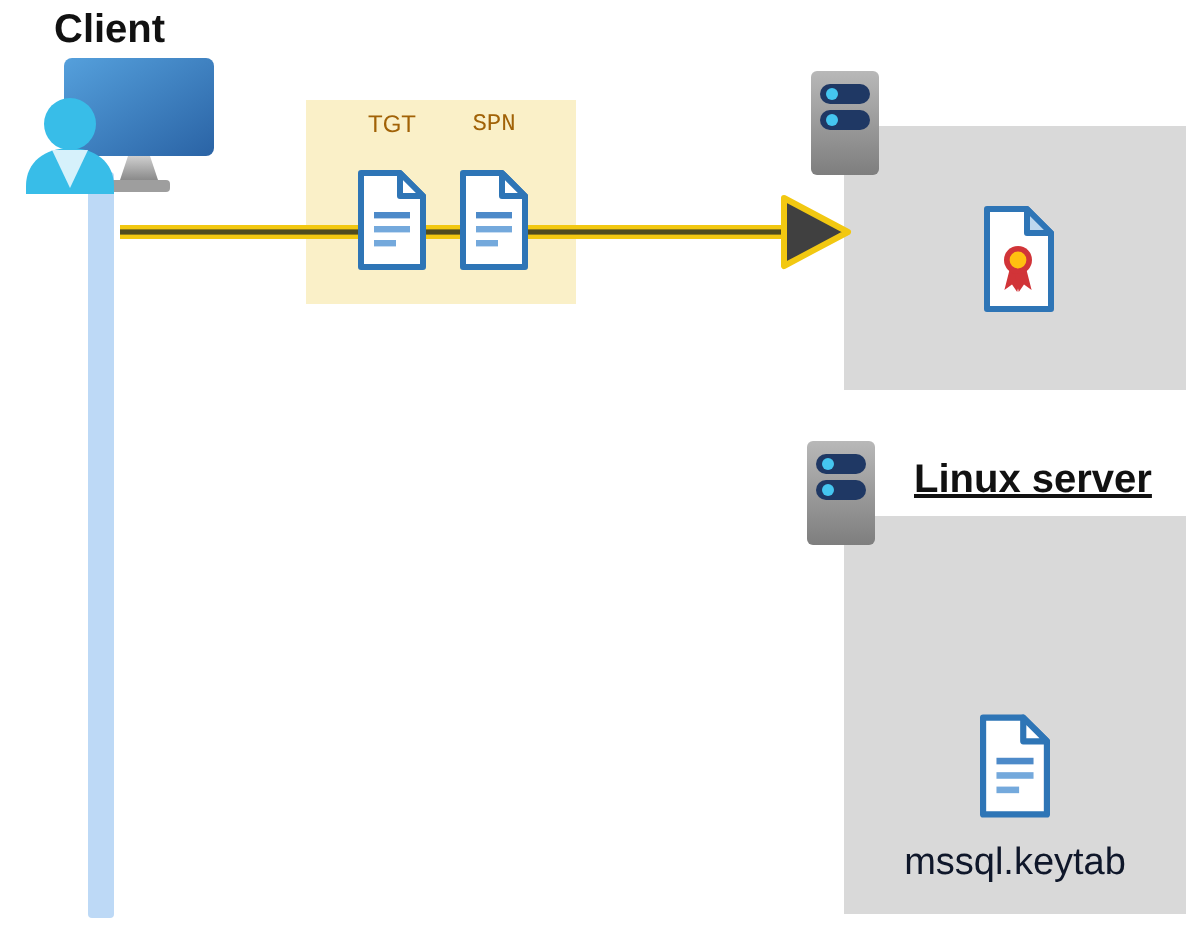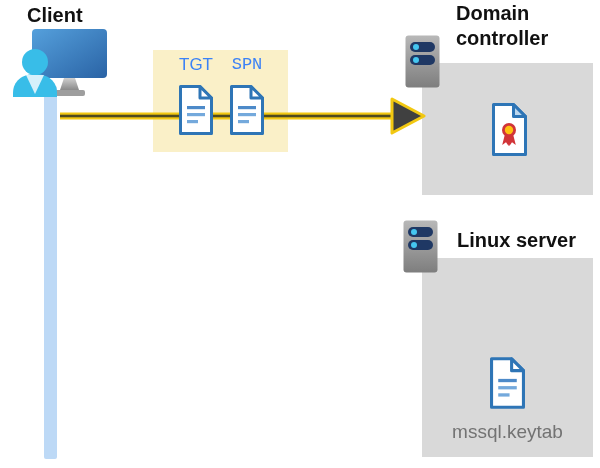--- a/index.html
+++ b/index.html
@@ -2,45 +2,45 @@
 <html><head>
 <meta charset="utf-8">
 <style>
   html,body{margin:0;padding:0;background:#fff;}
   #stage{
     position:relative;width:600px;height:468px;background:#fff;overflow:hidden;
     font-family:"Liberation Sans",sans-serif;
   }
   .abs{position:absolute;}
   .title{font-weight:bold;font-size:20px;color:#111;line-height:25px;}
-  .small-label{font-size:17px;color:#3b82f6;}
+  .small-label{font-size:12px;color:#a16207;}
   
   #client-label{left:27px;top:3px;}
   #client-icon{left:12px;top:27px;width:96px;height:70px;}
   #client-line{left:44px;top:86px;width:13px;height:373px;background:#BDD9F6;border-radius:2px;}
   
   #auth-arrow{left:58px;top:97px;width:370px;height:38px;z-index:2;}
   
   #ticket-box{left:153px;top:50px;width:135px;height:102px;background:#FAF0C8;z-index:1;}
   #tgt-label{left:179px;top:55px;width:34px;text-align:center;z-index:3;}
   #spn-label{left:230px;top:55px;width:34px;text-align:center;z-index:3;font-family:Liberation Mono, monospace;}
   #tgt-doc{left:179px;top:85px;width:34px;height:50px;z-index:3;}
   #spn-doc{left:230px;top:85px;width:34px;height:50px;z-index:3;}
   
   #dc-box{left:422px;top:63px;width:171px;height:132px;background:#D9D9D9;z-index:1;}
   #dc-title{left:456px;top:1px;width:135px;}
   #dc-server-icon{left:405px;top:35px;width:35px;height:53px;z-index:3;}
   #certificate-icon{left:492px;top:103px;width:35px;height:53px;z-index:3;}
   
   #linux-box{left:422px;top:258px;width:171px;height:199px;background:#D9D9D9;z-index:1;}
-  #linux-title{left:457px;top:228px;}
+  #linux-title{left:457px;top:228px;text-decoration:underline;}
   #linux-server-icon{left:403px;top:220px;width:35px;height:53px;z-index:3;}
   #sql-icon{left:488px;top:283px;width:38px;height:48px;z-index:3;}
   #keytab-doc{left:490px;top:357px;width:35px;height:52px;z-index:3;}
-  #keytab-label{left:422px;top:421px;width:171px;text-align:center;font-size:19px;color:#737373;z-index:3;}
+  #keytab-label{left:422px;top:421px;width:171px;text-align:center;font-size:19px;color:#0f172a;z-index:3;}
   svg{display:block;width:100%;height:100%;}
 </style>
 </head>
 <body>
 
 <div id="stage">
 
   <div class="abs title" id="client-label">Client</div>
 
   <div class="abs" id="client-line"></div>
@@ -92,21 +92,20 @@
   <div class="abs" id="spn-doc">
     <svg viewBox="0 0 34 50">
       <path d="M1.5 1.5 h19.5 l11.5 11.5 v35.5 h-31 z" fill="#FFF" stroke="#2E75B6" stroke-width="3" stroke-linejoin="round"></path>
       <path d="M21 1.5 l11.5 11.5 h-11.5 z" fill="#FFF" stroke="#2E75B6" stroke-width="3" stroke-linejoin="round"></path>
       <rect x="8" y="21" width="18" height="3.2" fill="#4D8AC9"></rect>
       <rect x="8" y="28" width="18" height="3.2" fill="#74A9DC"></rect>
       <rect x="8" y="35" width="11" height="3.2" fill="#74A9DC"></rect>
     </svg>
   </div>
 
-  <div class="abs title" id="dc-title">Domain controller</div>
   <div class="abs" id="dc-box"></div>
 
   <div class="abs" id="dc-server-icon">
     <svg viewBox="0 0 35 53">
       <defs>
         <linearGradient id="srv1" x1="0" y1="0" x2="0" y2="1">
           <stop offset="0" stop-color="#B8B8B8"></stop>
             <stop offset="1" stop-color="#7E7E7E"></stop>
         </linearGradient>
       </defs>

